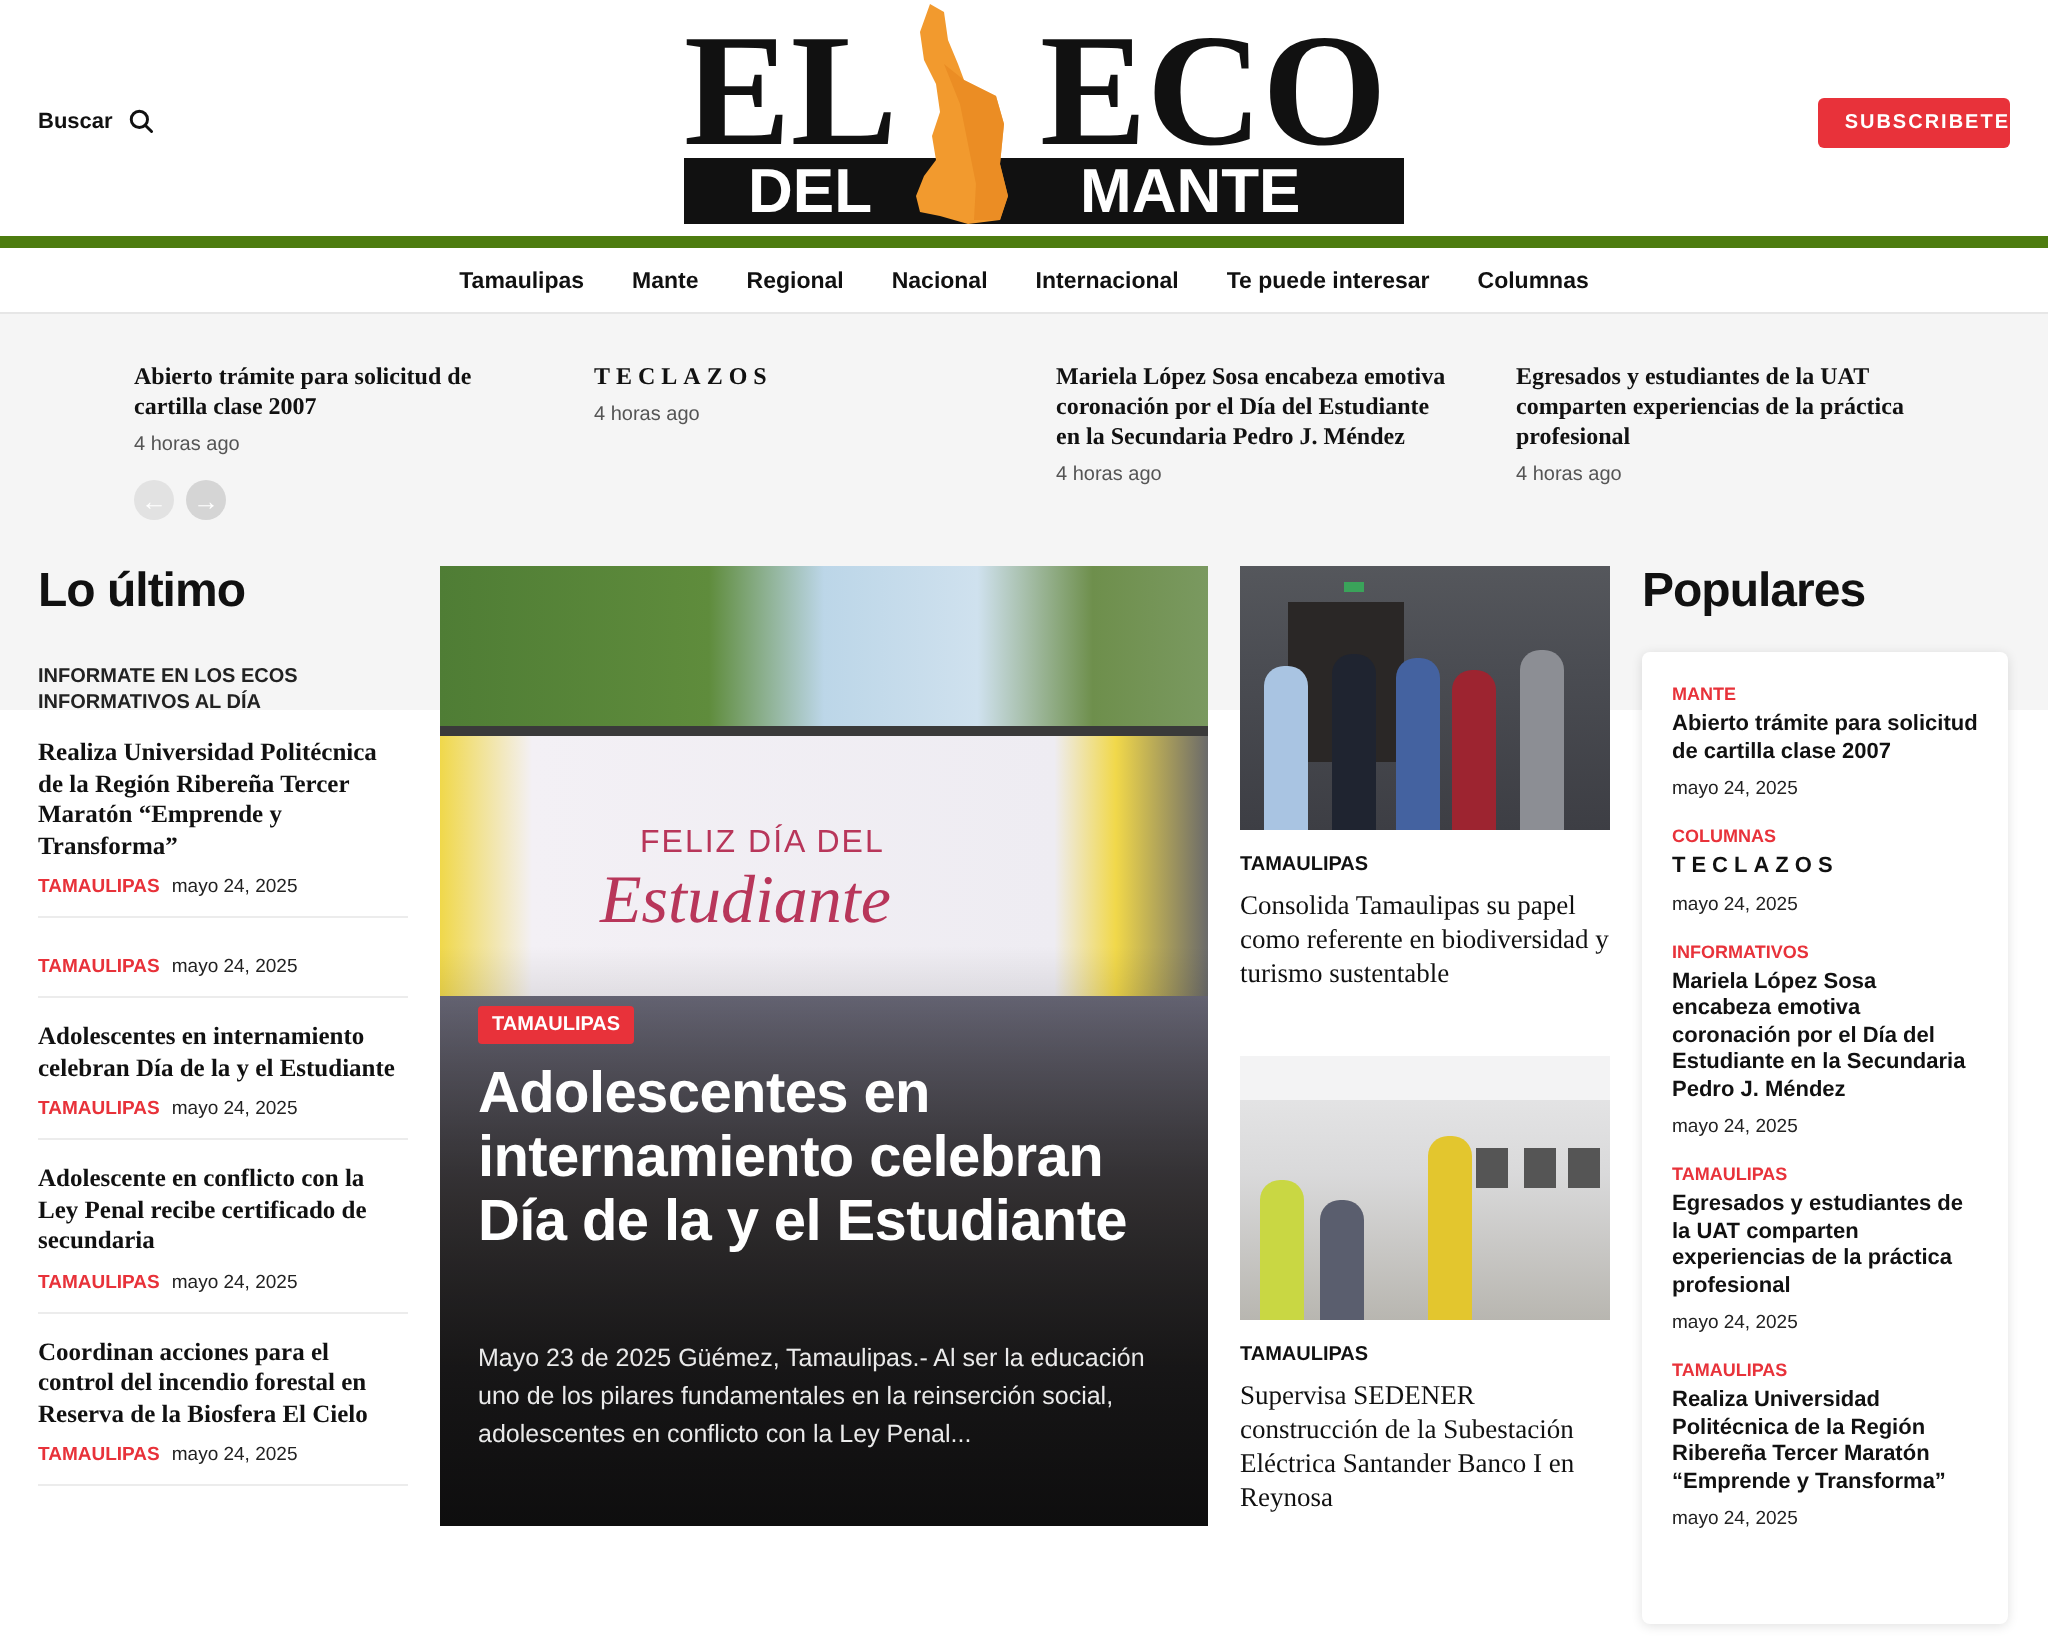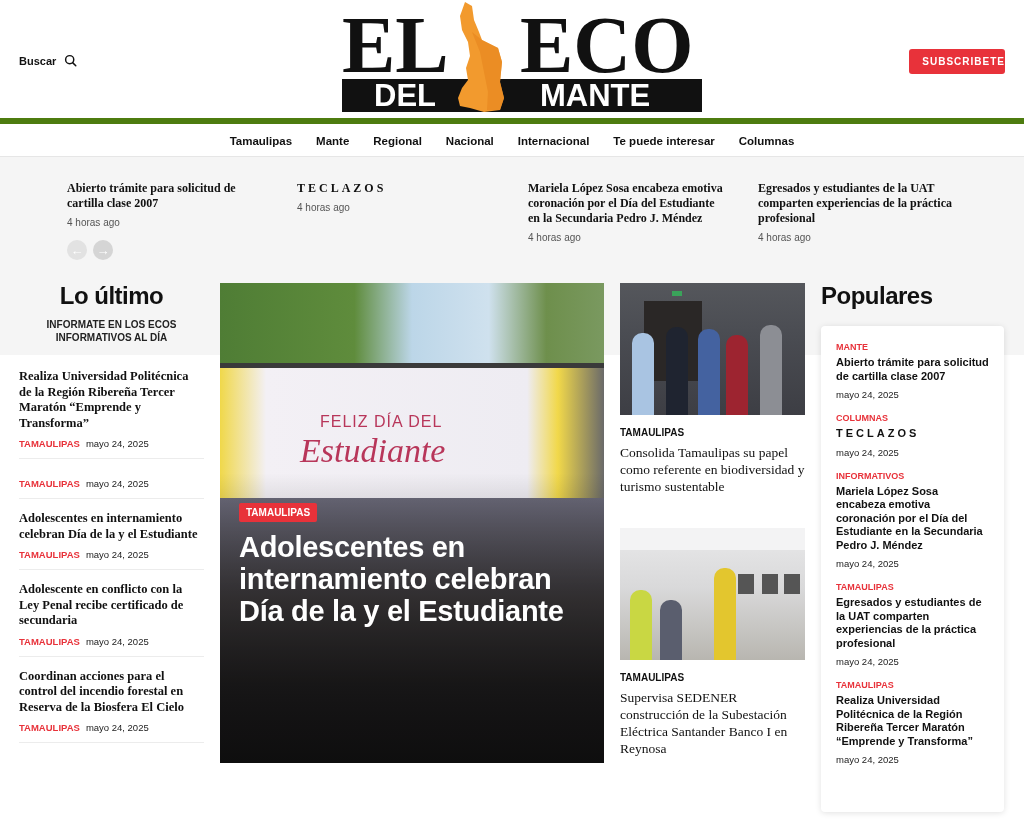--- a/index.html
+++ b/index.html
@@ -20,22 +20,22 @@
   .tick .t { font-family: "Liberation Serif", serif; font-weight: bold; font-size: 12px; line-height: 15px; color: #111; }
   .tick .t.spaced { letter-spacing: 3px; }
   .tick .ago { font-size: 10px; color: #555; margin-top: 6px; }
   .arrows { position: absolute; left: 67px; top: 83px; display: flex; gap: 6px; }
   .arrows span { width: 20px; height: 20px; border-radius: 50%; background: #e2e2e2; color: #fff; font-size: 13px; display: flex; align-items: center; justify-content: center; }
   .arrows span.next { background: #d5d5d5; }
 
   .band { position: absolute; left: 0; top: 275px; width: 1024px; height: 80px; background: #f5f5f5; }
 
   .col-left { position: absolute; left: 19px; top: 282px; width: 185px; }
-  .col-left h2 { font-size: 24px; font-weight: bold; letter-spacing: -0.5px; text-align: center; }
-  .col-left .sub { font-size: 10px; font-weight: bold; color: #222; margin-top: 8px; line-height: 13px; text-align: center; }
+  .col-left h2 { font-size: 24px; font-weight: bold; letter-spacing: -0.5px; }
+  .col-left .sub { font-size: 10px; font-weight: bold; color: #222; margin-top: 22px; line-height: 13px; }
   .ltlist { position: absolute; left: 19px; top: 368px; width: 185px; }
   .lt { border-bottom: 1px solid #ececec; padding: 1px 0 9px 0; margin-bottom: 11px; }
   .lt .t { font-family: "Liberation Serif", serif; font-weight: bold; font-size: 12.5px; line-height: 15.5px; color: #111; }
   .lt .meta { margin-top: 7px; font-size: 9.5px; }
   .lt .cat { color: #e8323a; font-weight: bold; margin-right: 6px; }
   .lt .date { color: #222; }
 
   .hero { position: absolute; left: 220px; top: 283px; width: 384px; height: 480px; overflow: hidden; background: #3a3a3a; }
   .hero .sky { position: absolute; left: 0; top: 0; width: 100%; height: 80px; background: linear-gradient(90deg,#4f7d35 0%,#5f8c3c 35%,#bcd6e8 50%,#cfe1ee 70%,#6e8f4c 85%,#7a9960 100%); }
   .hero .banner { position: absolute; left: 0; top: 85px; width: 100%; height: 130px; background: linear-gradient(90deg,#f0d84a 0%,#f3f0f5 12%,#eeecf2 80%,#f1d84a 88%,#6a6a6a 100%); }
@@ -155,20 +155,21 @@
 <div class="hero">
   <div class="sky"></div>
   <div class="banner">
     <div class="bt1">FELIZ DÍA DEL</div>
     <div class="bt2">Estudiante</div>
   </div>
   <div class="people"></div>
   <div class="shade"></div>
   <div class="badge">TAMAULIPAS</div>
   <div class="title">Adolescentes en internamiento celebran Día de la y el Estudiante</div>
+  <div class="excerpt">Mayo 23 de 2025 Güémez, Tamaulipas.- Al ser la educación uno de los pilares fundamentales en la reinserción social, adolescentes en conflicto con la Ley Penal...</div>
 </div>
 
 <div class="col-mid" style="top:283px;">
   <div class="thumb thumb1">
     <div style="position:absolute;left:52px;top:8px;width:10px;height:5px;background:#3aa35a;"></div>
     <div style="position:absolute;left:24px;top:18px;width:58px;height:80px;background:#2a2726;"></div>
     <div class="fig" style="left:12px;height:82px;background:#a9c4e2;"></div>
     <div class="fig" style="left:46px;height:88px;background:#1f2430;"></div>
     <div class="fig" style="left:78px;height:86px;background:#4462a0;"></div>
     <div class="fig" style="left:106px;height:80px;background:#9d2430;"></div>

